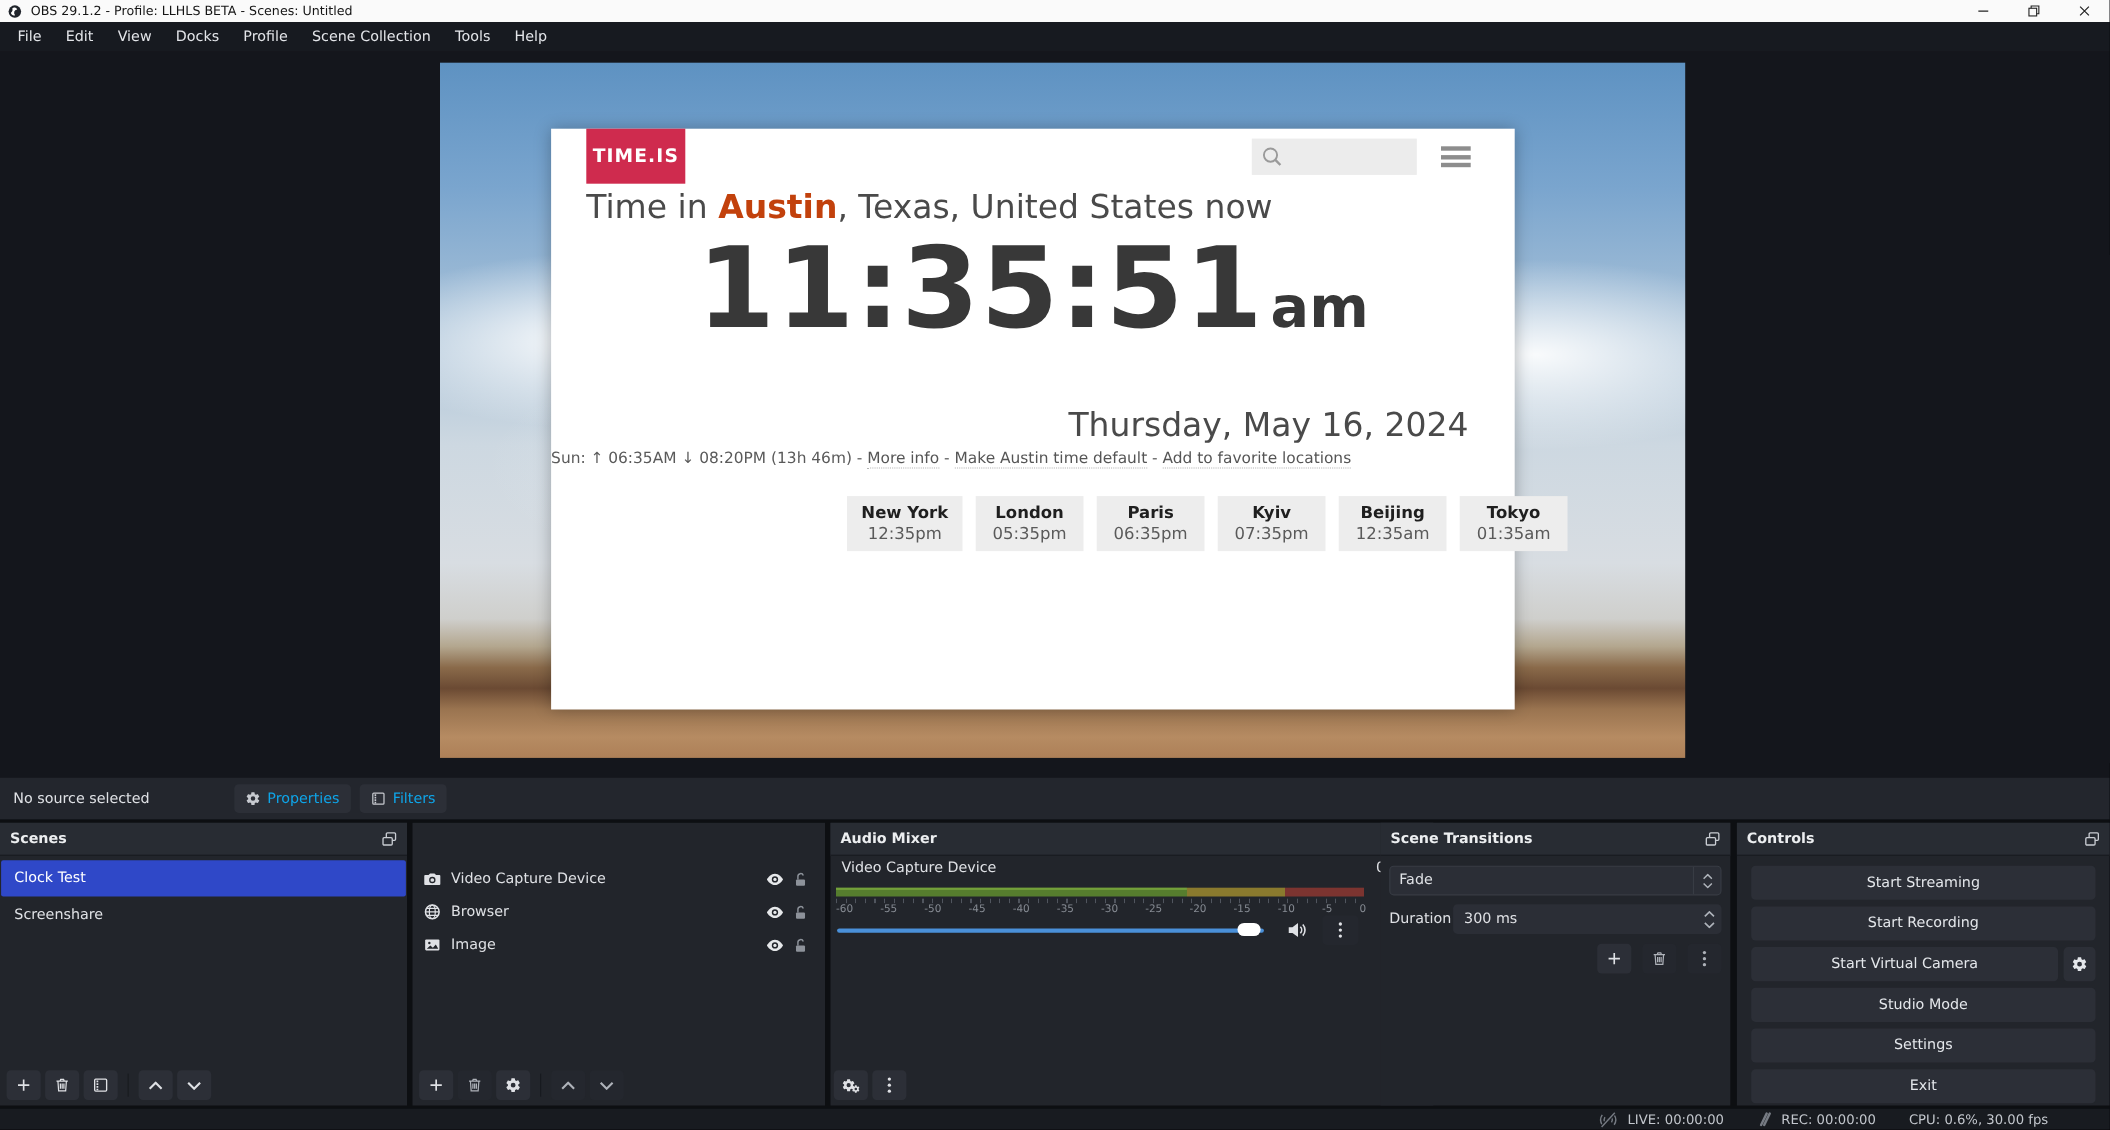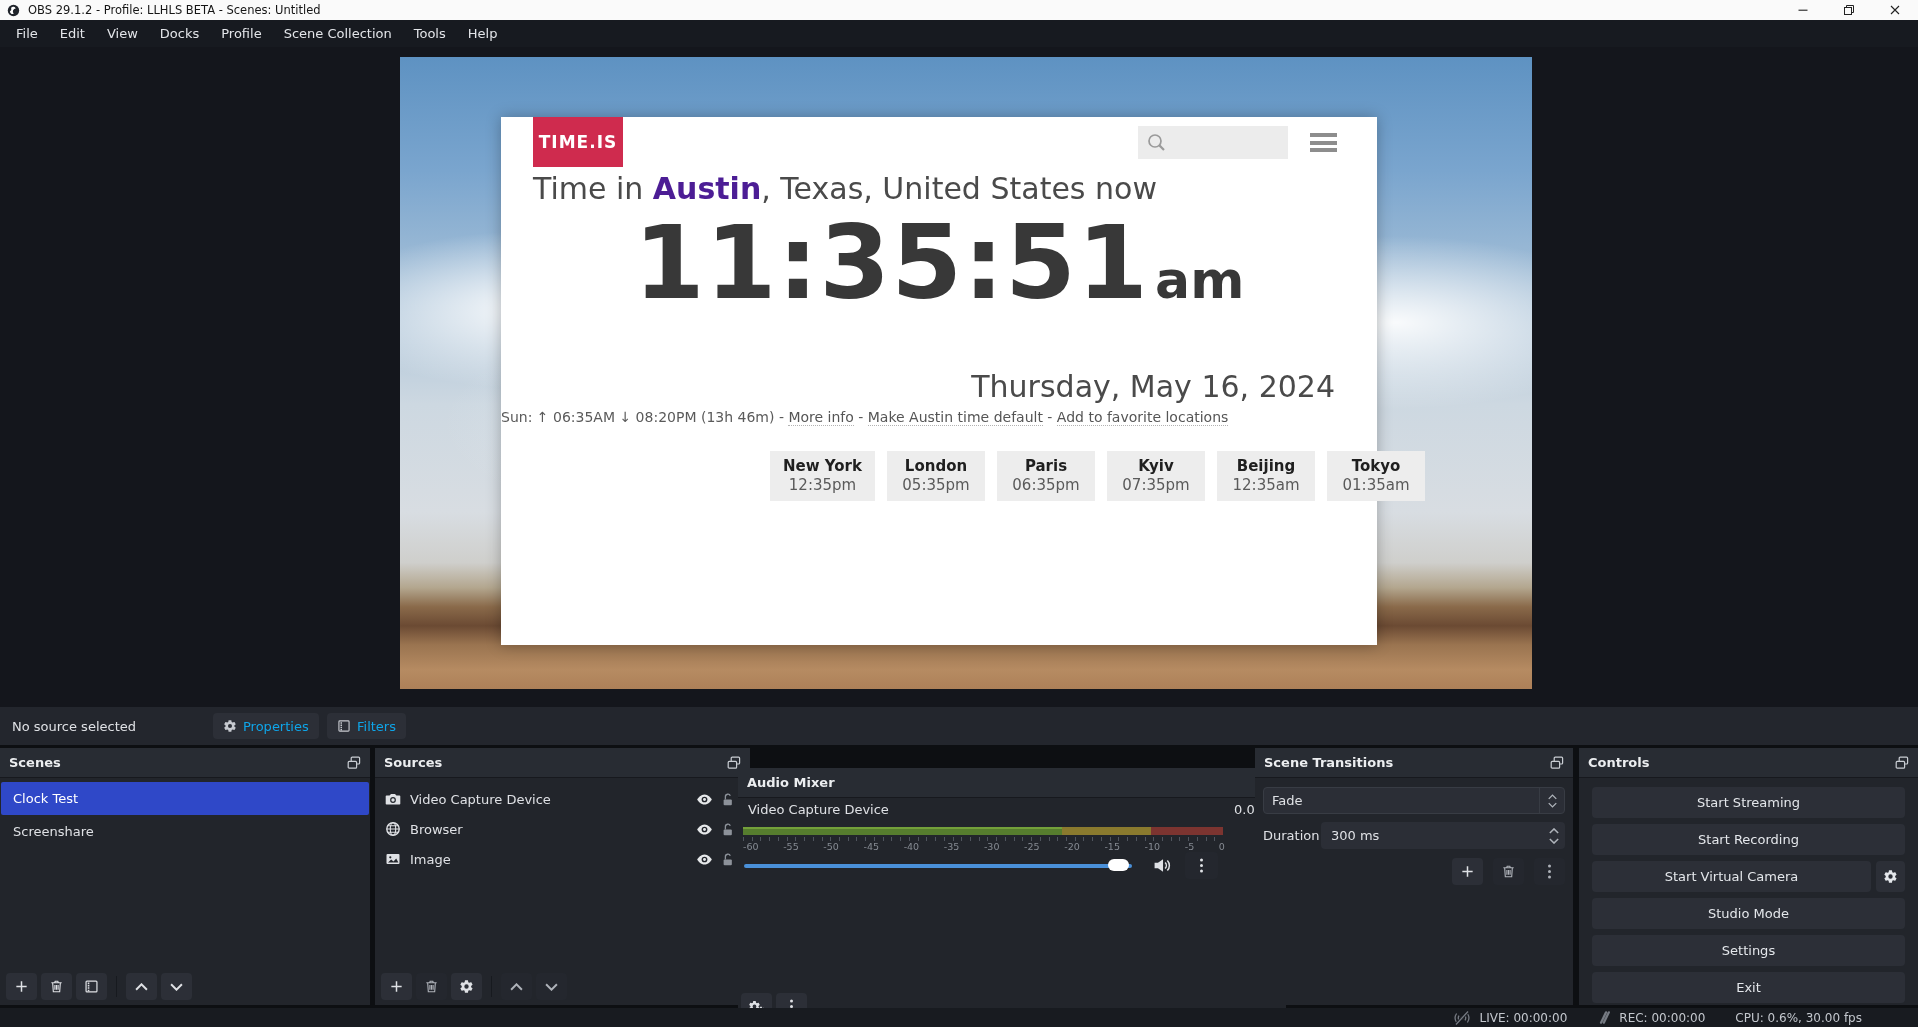--- a/index.html
+++ b/index.html
@@ -30,21 +30,21 @@
       radial-gradient(ellipse 600px 170px at 45% 58%, rgba(238,242,246,.85), rgba(238,242,246,0) 78%),
       linear-gradient(180deg,#5e92c2 0%,#7aa5ce 18%,#a9c2d8 38%,#cdd8e1 55%,#d8dde2 72%,#cfcfcc 80%,#b3a68e 84%,#8a6a4a 87%,#6b4a33 90%,#9a7450 93%,#b68b62 97%,#ad8058 100%); padding-left: 12px;}
   
   .page{left:101px;top:60px;width:876px;height:528px;background:#ffffff;box-shadow:0 0 14px rgba(0,0,0,.28);}
   .ti-logo{left:32px;top:0;width:90px;height:50px;background:#cf2b4e;color:#fff;display:flex;align-items:center;justify-content:center;
            font-size:17px;font-weight:bold;letter-spacing:1px;}
   .ti-search{left:637px;top:9px;width:150px;height:33px;background:#ececec;border:none;display:flex;align-items:center;padding-left:8px;box-sizing:border-box;}
   .ti-burger{left:809px;top:16px;width:27px;height:19px;display:flex;flex-direction:column;justify-content:space-between;}
   .ti-burger i{display:block;height:4px;background:#8d8d8d;}
   .ti-h1{left:32px;top:54px;width:820px;font-size:30px;color:#4a4a4a;white-space:nowrap;}
-  .ti-h1 b{color:#4c1d95;}
+  .ti-h1 b{color:#c2410c;}
   .ti-clock{left:0;top:86px;width:876px;text-align:center;white-space:nowrap;color:#383838;}
   .ti-clock .big{font-size:102px;font-weight:bold;letter-spacing:1px;}
   .ti-clock .ampm{font-size:52px;font-weight:bold;margin-left:6px;}
   .ti-date{left:0;top:252px;width:834px;text-align:right;font-size:30px;color:#4a4a4a;}
   .ti-sun{left:0;top:292px;width:834px;text-align:left;font-size:14px;color:#5a5a5a;white-space:nowrap;}
   .ti-sun a{color:#555;text-decoration:none;border-bottom:1px dotted #b3b3b3;}
   .ti-cities{left:0;top:334px;width:876px;display:flex;justify-content:flex-end;gap:12px;padding-left:62px;box-sizing:border-box;margin-left:48px;}
   .city{background:#ededed;padding:6px 13px;min-width:72px;text-align:center;}
   .city .cn{font-size:15px;font-weight:bold;color:#1f1f1f;line-height:19px;}
   .city .ct{font-size:15px;color:#5a5a5a;line-height:19px;}
@@ -272,29 +272,20 @@
           </div>
         <div class="tbtn">
             <svg width="13" height="8" viewBox="0 0 12 7">
               <path fill="none" stroke="currentColor" stroke-width="1.8" d="M1 1l5 5 5-5"></path>
             </svg>
           </div>
       </div>
     </div>
 
     <div class="panel" style="left:375px;width:375px;">
-      <div class="phead">
-          <span class="ptitle">Sources</span>
-        <span>
-            <svg width="14" height="14" viewBox="0 0 14 14">
-              <rect x="4.2" y="1.2" width="8.4" height="6.8" rx="1" fill="none" stroke="#c9cdd3" stroke-width="1.2"></rect>
-              <rect x="1.2" y="5.4" width="8.4" height="6.8" rx="1" fill="#282c33" stroke="#c9cdd3" stroke-width="1.2"></rect>
-            </svg>
-          </span>
-      </div>
       <div style="position:absolute;top:36px;left:0;right:0;">
         <div class="src-row">
           <span class="sicon">
               <svg width="16" height="16" viewBox="0 0 16 16">
                 <path fill="currentColor" d="M1.5 4.5h3.1L6 3h4l1.4 1.5h3.1a.8.8 0 0 1 .8.8v7.4a.8.8 0 0 1-.8.8H1.5a.8.8 0 0 1-.8-.8V5.3a.8.8 0 0 1 .8-.8z"></path>
                 <circle cx="8" cy="9" r="2.9" fill="#22252b"></circle>
                 <circle cx="8" cy="9" r="1.7" fill="currentColor"></circle>
               </svg>
             </span>
           <span class="slabel">Video Capture Device</span>
@@ -382,21 +373,21 @@
             </svg>
           </div>
         <div class="tbtn dim">
             <svg width="13" height="8" viewBox="0 0 12 7">
               <path fill="none" stroke="currentColor" stroke-width="1.8" d="M1 1l5 5 5-5"></path>
             </svg>
           </div>
       </div>
     </div>
 
-    <div class="panel" style="left:738px;width:548px;margin-top:20px;">
+    <div class="panel" style="left:755px;width:548px;">
       <div class="phead">
           <span class="ptitle">Audio Mixer</span>
         <span>
             <svg width="14" height="14" viewBox="0 0 14 14">
               <rect x="4.2" y="1.2" width="8.4" height="6.8" rx="1" fill="none" stroke="#c9cdd3" stroke-width="1.2"></rect>
               <rect x="1.2" y="5.4" width="8.4" height="6.8" rx="1" fill="#282c33" stroke="#c9cdd3" stroke-width="1.2"></rect>
             </svg>
           </span>
       </div>
       <div class="mix-name">

